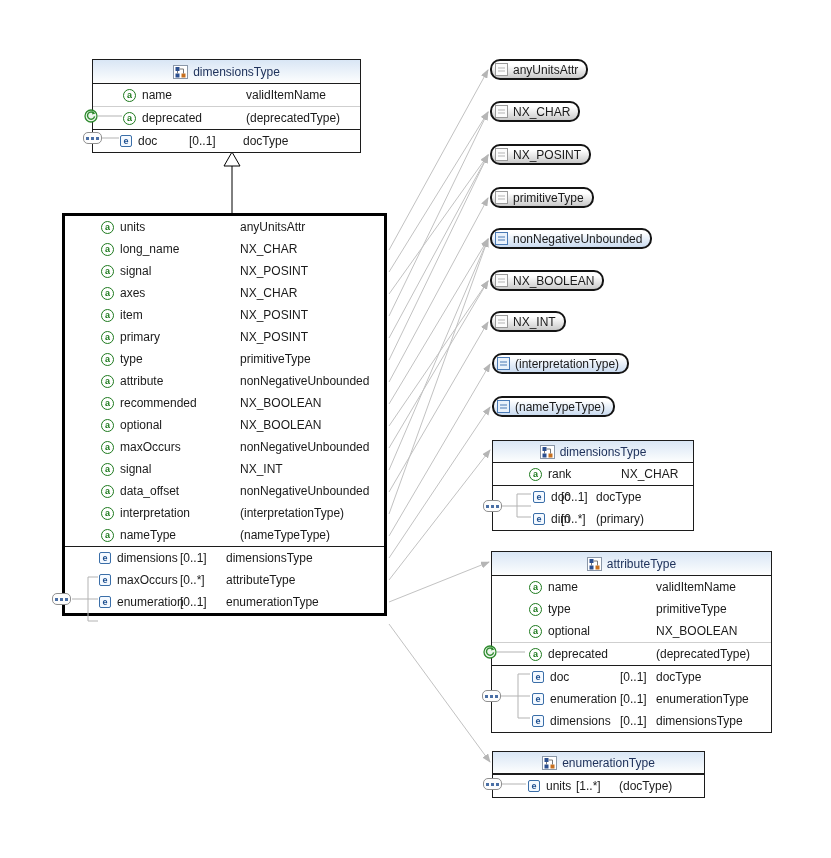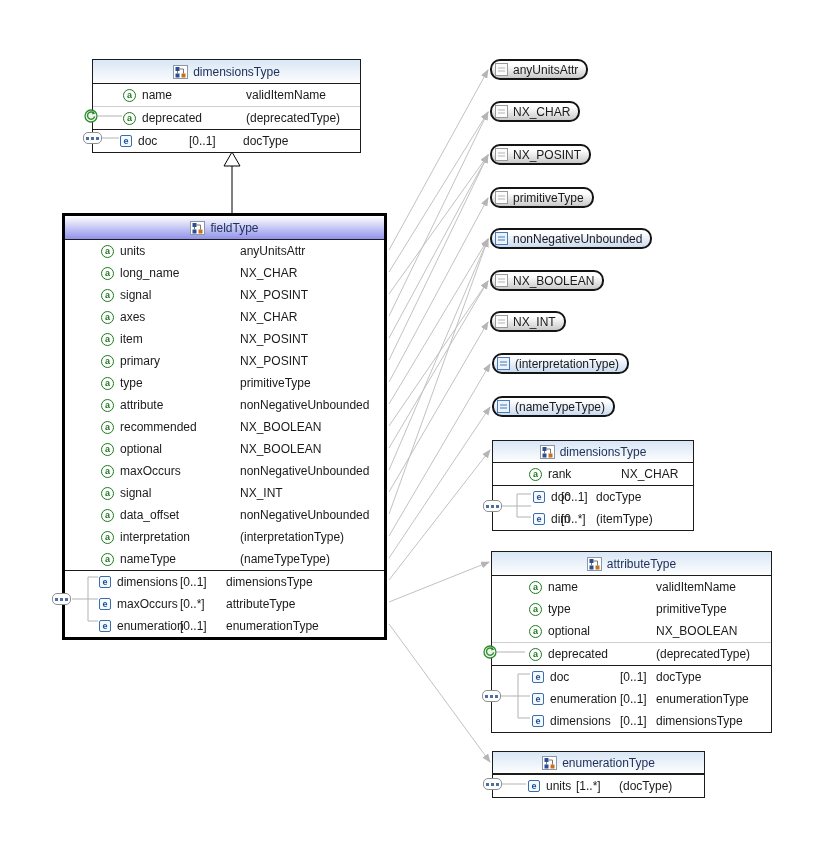--- a/index.html
+++ b/index.html
@@ -128,30 +128,20 @@
 
   <div class="tbox ft selected" style="left:62px;top:213px;width:319px;">
     <svg class="bracket" width="319" height="419">
       <path d="M7 383 H33 M23 361 V405 M23 361 H33 M23 405 H33" stroke="#b3b3b3" fill="none"></path>
     </svg>
     <span class="ic-seq" style="left:-13px;top:377px;">
         <i></i>
         <i></i>
         <i></i>
       </span>
-    <div class="hdr">
-      <svg width="15" height="14">
-          <rect x="0.5" y="0.5" width="14" height="13" fill="#fff" stroke="#8a97a8"></rect>
-          <rect x="2.5" y="2" width="4" height="4" fill="#2b4f8f"></rect>
-          <rect x="2.5" y="8.5" width="4" height="4" fill="#2b4f8f"></rect>
-          <rect x="8.5" y="8.5" width="4" height="4" fill="#c8701e"></rect>
-          <path d="M4.5 6 V8.5 M6.5 4 H10.5 V8.5" stroke="#777" fill="none"></path>
-        </svg>
-      <span class="ttl">fieldType</span>
-    </div>
     <div class="attrs">
       <div class="row arow">
           <span class="ic-a">a</span>
           <span class="nm">units</span>
           <span class="ty">anyUnitsAttr</span>
         </div>
       <div class="row arow">
           <span class="ic-a">a</span>
           <span class="nm">long_name</span>
           <span class="ty">NX_CHAR</span>
@@ -338,21 +328,21 @@
       <div class="row erow">
           <span class="ic-e">e</span>
           <span class="nm">doc</span>
           <span class="card">[0..1]</span>
           <span class="ty">docType</span>
         </div>
       <div class="row erow">
           <span class="ic-e">e</span>
           <span class="nm">dim</span>
           <span class="card">[0..*]</span>
-          <span class="ty">(itemType)</span>
+          <span class="ty">(primary)</span>
         </div>
     </div>
   </div>
 
   <div class="tbox at" style="left:491px;top:551px;width:279px;">
     <svg class="bracket" width="279" height="177">
       <path d="M5 100 H33 M8 144 H26 M26 122 V166 M26 122 H38 M26 166 H38 M26 144 H38" stroke="#b3b3b3" fill="none"></path>
     </svg>
     <span class="ic-dep" style="left:-9px;top:93px;">
       <svg width="14" height="14">

